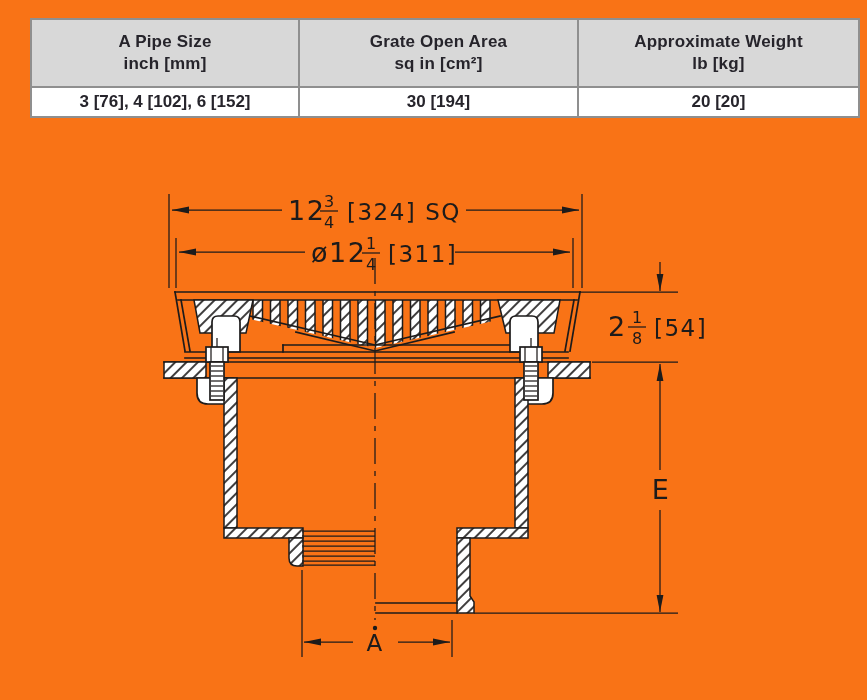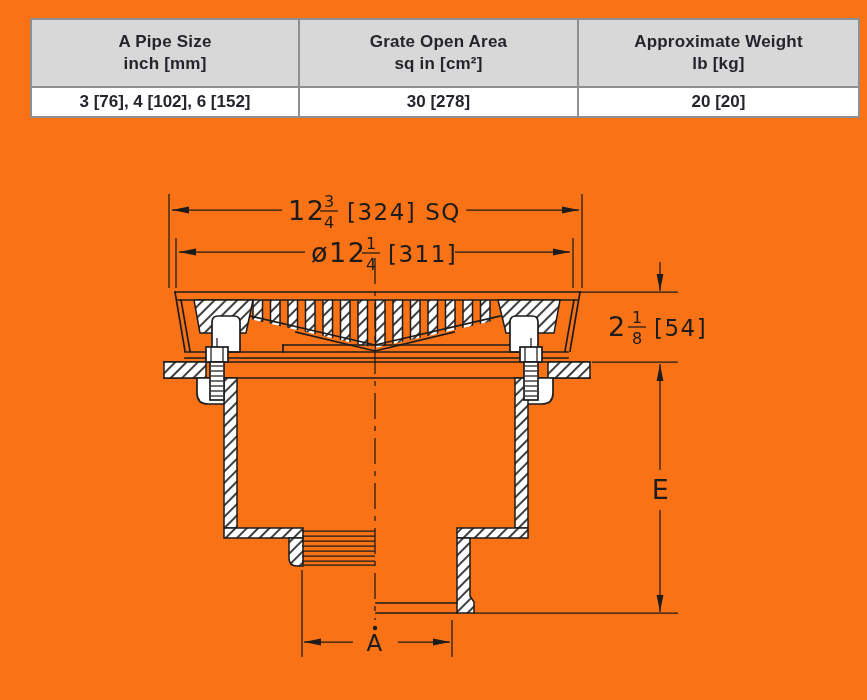--- a/index.html
+++ b/index.html
@@ -49,21 +49,21 @@
         </th>
         <th>
           <div>Approximate Weight</div>
           <div>lb [kg]</div>
         </th>
       </tr>
     </thead>
     <tbody>
       <tr>
         <td>3 [76], 4 [102], 6 [152]</td>
-        <td>30 [278]</td>
+        <td>30 [194]</td>
         <td>20 [20]</td>
       </tr>
     </tbody>
   </table>
 
   <svg class="drawing" viewBox="0 0 867 700">
     <defs>
       <pattern id="h" width="8" height="8" patternUnits="userSpaceOnUse" patternTransform="rotate(-45)">
         <rect width="8" height="8" fill="#fff"></rect>
         <line x1="0" y1="4" x2="8" y2="4" stroke="#1d1b1b" stroke-width="1.7"></line>

